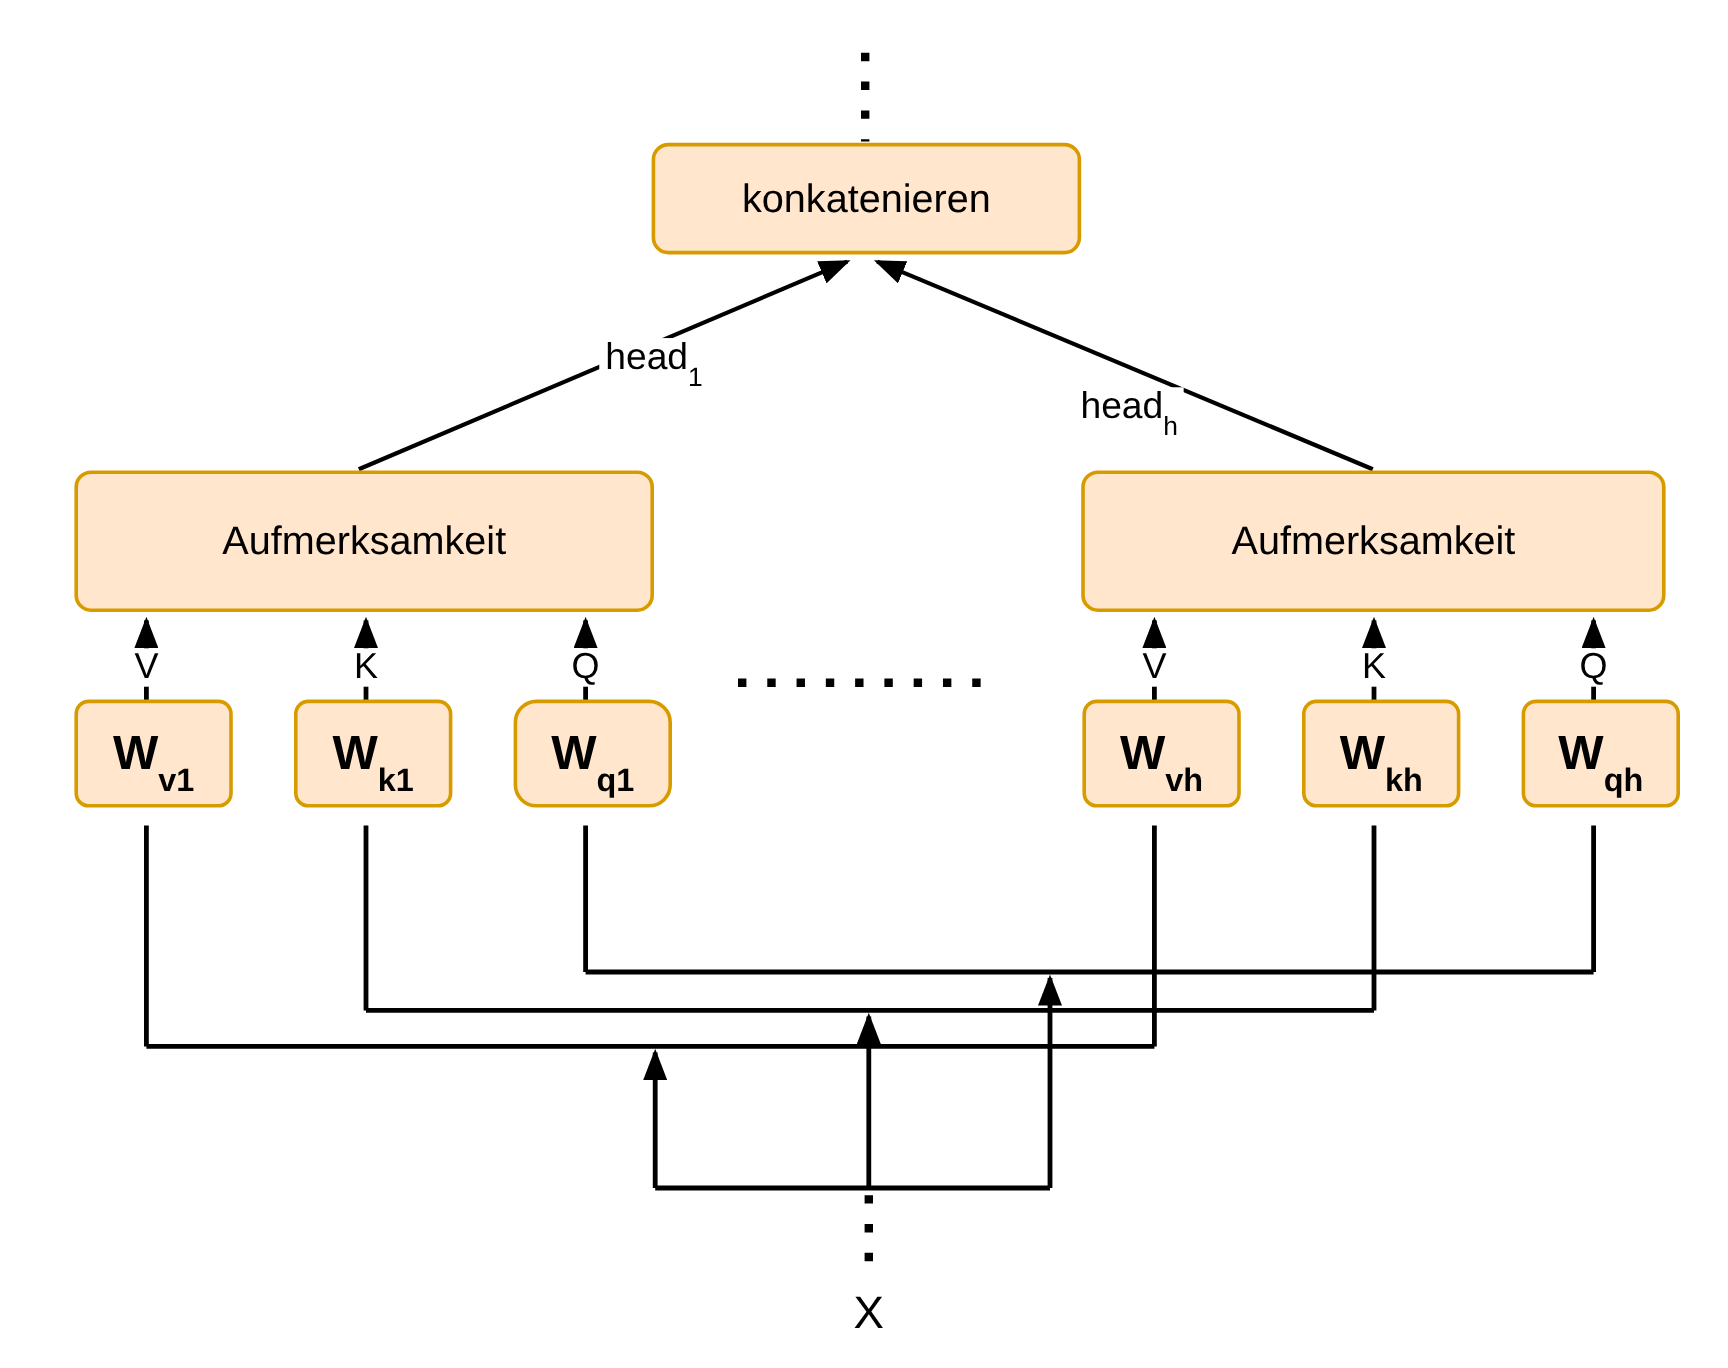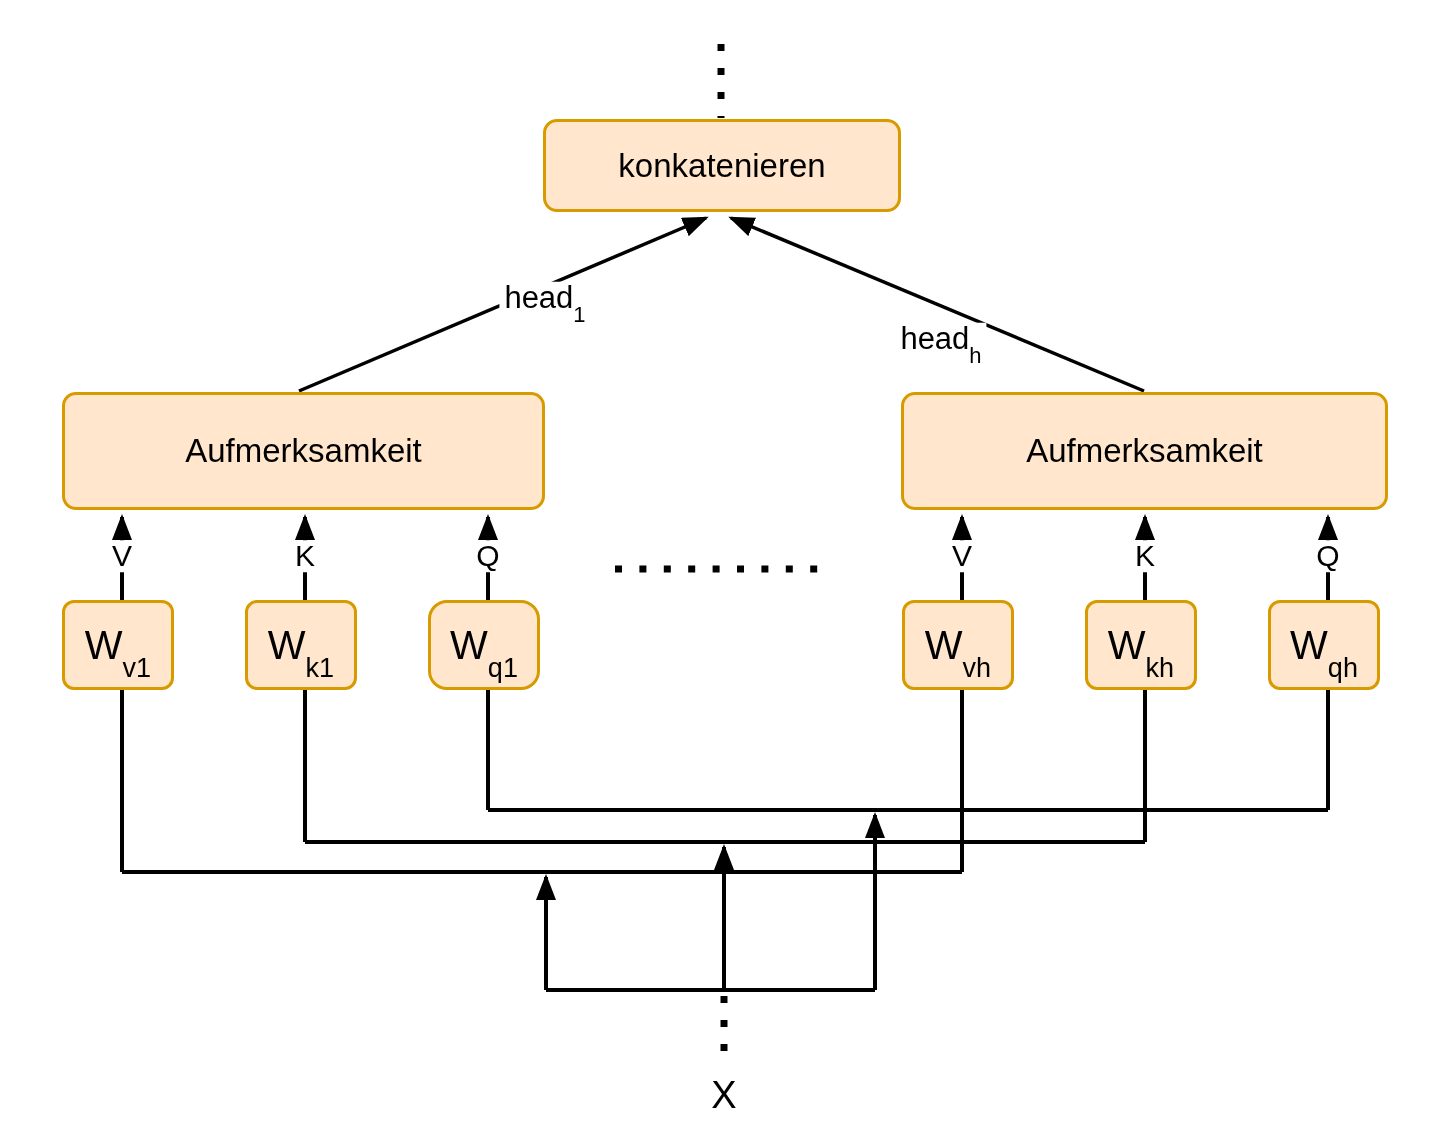--- a/index.html
+++ b/index.html
@@ -41,22 +41,23 @@
     background: var(--node-fill);
     border: 3px solid var(--node-border);
     display: flex;
     align-items: center;
     justify-content: center;
     text-align: center;
   }
   .box.big { border-radius: 14px; font-size: 33px; }
   .box.wbox {
     border-radius: 12px;
-    width: 112px; height: 90px; top: 600px;
+    width: 132px; height: 90px; top: 583px;
     font-size: 40px;
+    font-weight: bold;
   }
   .wbox sub, .headlabel sub {
     position: relative;
     font-size: 27px;
     top: 9px;
     line-height: 0;
   }
 
   .floatlabel {
     position: absolute;

